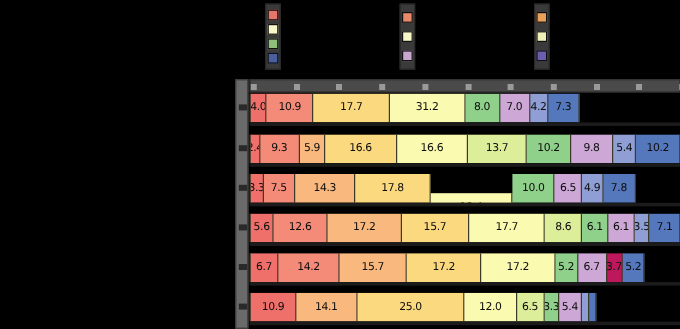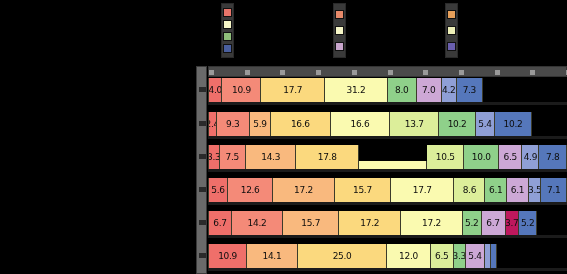--- a/index.html
+++ b/index.html
@@ -121,20 +121,23 @@
           </div>
           <div class="seg" style="width: 16.5834%; background: rgb(250, 250, 176);">
             <span class="seg-label">16.6</span>
           </div>
           <div class="seg" style="width: 13.6863%; background: rgb(220, 238, 154);">
             <span class="seg-label">13.7</span>
           </div>
           <div class="seg" style="width: 10.1898%; background: rgb(143, 208, 138);">
             <span class="seg-label">10.2</span>
           </div>
+          <div class="seg" style="width: 9.79021%; background: rgb(205, 168, 214);">
+            <span class="seg-label">9.8</span>
+          </div>
           <div class="seg" style="width: 5.39461%; background: rgb(143, 159, 214);">
             <span class="seg-label">5.4</span>
           </div>
           <div class="seg" style="width: 10.1898%; background: rgb(85, 119, 187);">
             <span class="seg-label">10.2</span>
           </div>
         </div>
         <div class="row-shadow" style="left: 12px; top: 70px; width: 359px;"></div>
         <div class="bar-row" style="top: 79px; width: 359px;">
           <div class="seg" style="width: 3.23529%; background: rgb(239, 111, 106);">
@@ -145,23 +148,20 @@
           </div>
           <div class="seg" style="width: 14.0196%; background: rgb(249, 185, 126);">
             <span class="seg-label">14.3</span>
           </div>
           <div class="seg" style="width: 17.451%; background: rgb(251, 217, 126);">
             <span class="seg-label">17.8</span>
           </div>
           <div class="seg" style="width: 19.0196%; background: rgb(250, 250, 176); margin-top: 16px;">
             <span class="seg-label">19.4</span>
           </div>
-          <div class="seg" style="width: 10.2941%; background: rgb(220, 238, 154);">
-            <span class="seg-label">10.5</span>
-          </div>
           <div class="seg" style="width: 9.80392%; background: rgb(143, 208, 138);">
             <span class="seg-label">10.0</span>
           </div>
           <div class="seg" style="width: 6.37255%; background: rgb(205, 168, 214);">
             <span class="seg-label">6.5</span>
           </div>
           <div class="seg" style="width: 4.80392%; background: rgb(143, 159, 214);">
             <span class="seg-label">4.9</span>
           </div>
           <div class="seg" style="width: 7.64706%; background: rgb(85, 119, 187);">

